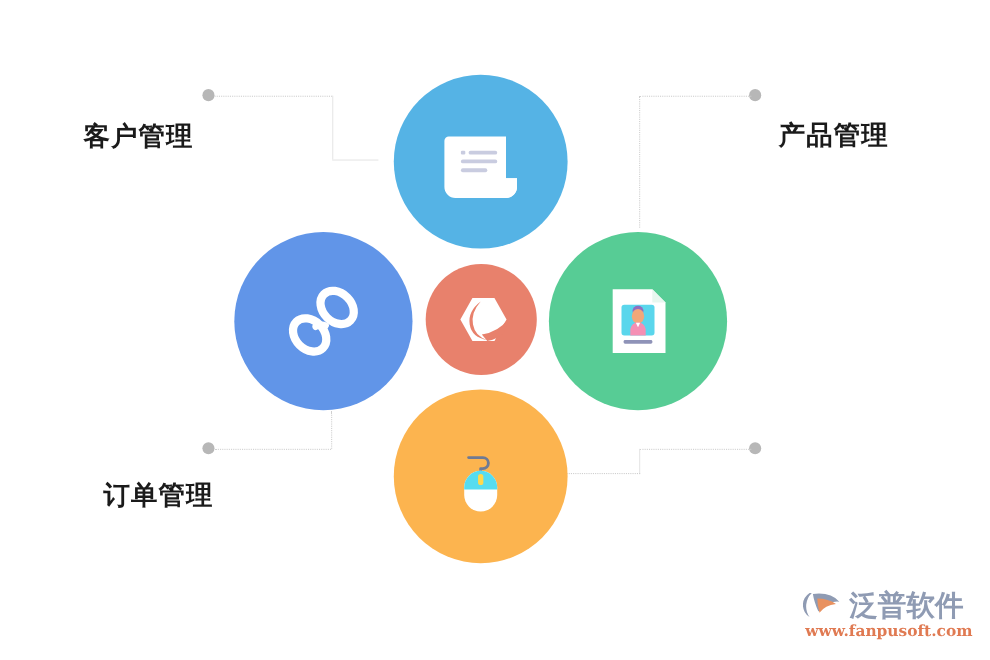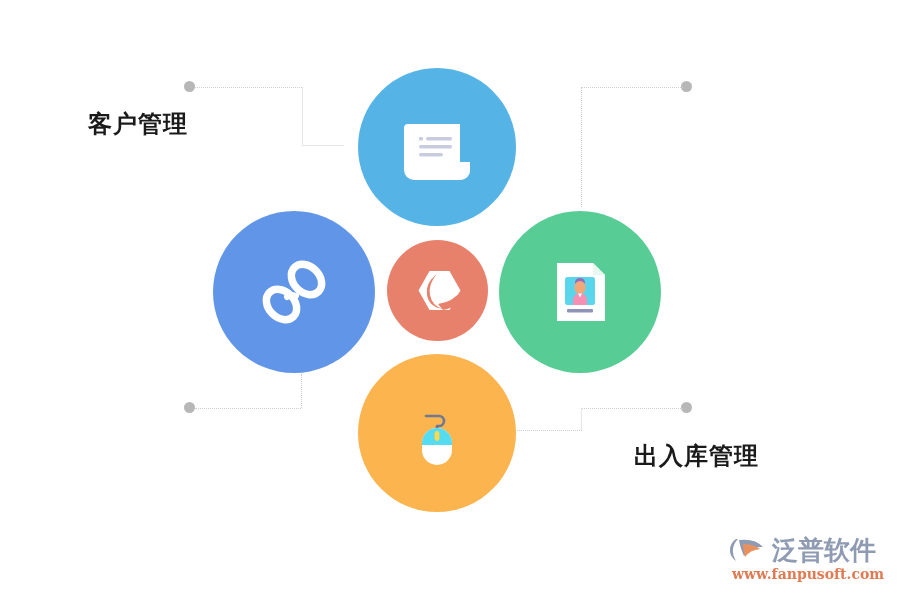--- a/index.html
+++ b/index.html
@@ -125,25 +125,26 @@
 
   <div class="conn-dot" style="left:184px; top:402px;"></div>
   <div class="dot-h" style="left:195px; top:408px; width:106px;"></div>
   <div class="dot-v" style="left:301px; top:374px; height:34px;"></div>
 
   <div class="conn-dot" style="left:681px; top:402px;"></div>
   <div class="dot-h" style="left:581px; top:408px; width:102px;"></div>
   <div class="solid-v" style="left:581px; top:408px; height:23px;"></div>
   <div class="dot-h" style="left:494px; top:430px; width:88px;"></div>
 
-  <div class="node-label" style="left:88px; top:108px;">客户管理</div>
-
-
-
-  <div class="node-label" style="left:634px; top:440px;">出入库管理</div>
+  <div class="node-label" style="left:76px; top:108px;">客户管理</div>
+
+  <div class="node-label" style="left:708px; top:107px;">产品管理</div>
+
+  <div class="node-label" style="left:94px; top:434px;">订单管理</div>
+
 
   <div class="circle c-top">
     <svg width="86" height="86" viewBox="0 0 86 86">
       <path d="M16 20 h50 a0 0 0 0 1 0 0 v38 h10 v8 a10 10 0 0 1 -10 10 h-46 a10 10 0 0 1 -10 -10 v-42 a4 4 0 0 1 4 -4 z" fill="#ffffff"></path>
       <path d="M66 58 h10 v8 a10 10 0 0 1 -10 10 z" fill="#ffffff"></path>
       <rect x="25" y="33" width="4" height="3.5" rx="1" fill="#c9cce0"></rect>
       <rect x="32" y="33" width="26" height="3.5" rx="1.7" fill="#c9cce0"></rect>
       <rect x="25" y="41" width="33" height="3.5" rx="1.7" fill="#c9cce0"></rect>
       <rect x="25" y="49" width="24" height="3.5" rx="1.7" fill="#c9cce0"></rect>
     </svg>

